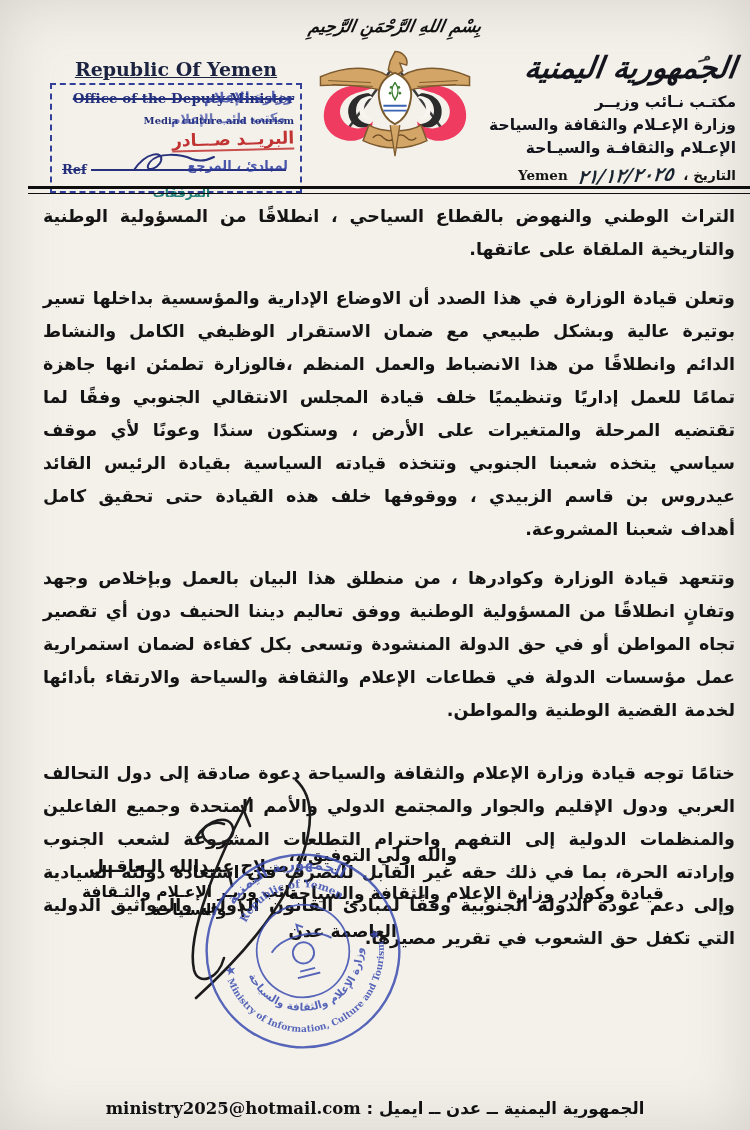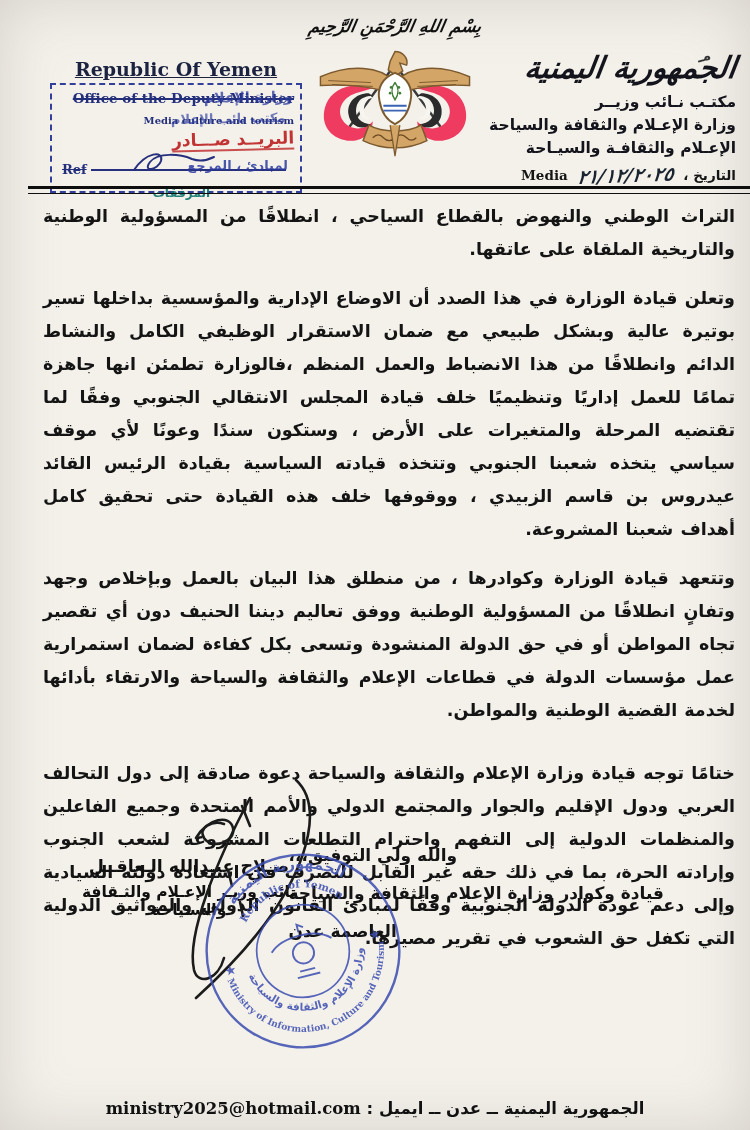--- a/index.html
+++ b/index.html
@@ -131,21 +131,21 @@
   </div>
 
   <div class="lh-right">
     <span class="lh-calligraphy">الجمهورية اليمنية</span>
     <div class="lh-ar-line">مكتـب نـائب وزيــر</div>
     <div class="lh-ar-line">وزارة الإعـلام والثقافة والسياحة</div>
     <div class="lh-ar-line">الإعـلام والثقافـة والسيـاحة</div>
     <div class="lh-daterow">
       <span>التاريخ ،</span>
       <span class="lh-dateval">٢١/١٢/٢٠٢٥</span>
-      <span class="lh-date-en">Media</span>
+      <span class="lh-date-en">Yemen</span>
     </div>
   </div>
 
   <span class="corner-mark">مـ</span>
 
   <div class="divider"></div>
 
   <div class="body-text">
     <p>التراث الوطني والنهوض بالقطاع السياحي ، انطلاقًا من المسؤولية الوطنية والتاريخية الملقاة على عاتقها.</p>
     <p>وتعلن قيادة الوزارة في هذا الصدد أن الاوضاع الإدارية والمؤسسية بداخلها تسير بوتيرة عالية وبشكل طبيعي مع ضمان الاستقرار الوظيفي الكامل والنشاط الدائم وانطلاقًا من هذا الانضباط والعمل المنظم ،فالوزارة تطمئن انها جاهزة تمامًا للعمل إداريًا وتنظيميًا خلف قيادة المجلس الانتقالي الجنوبي وفقًا لما تقتضيه المرحلة والمتغيرات على الأرض ، وستكون سندًا وعونًا لأي موقف سياسي يتخذه شعبنا الجنوبي وتتخذه قيادته السياسية بقيادة الرئيس القائد عيدروس بن قاسم الزبيدي ، ووقوفها خلف هذه القيادة حتى تحقيق كامل أهداف شعبنا المشروعة.</p>

